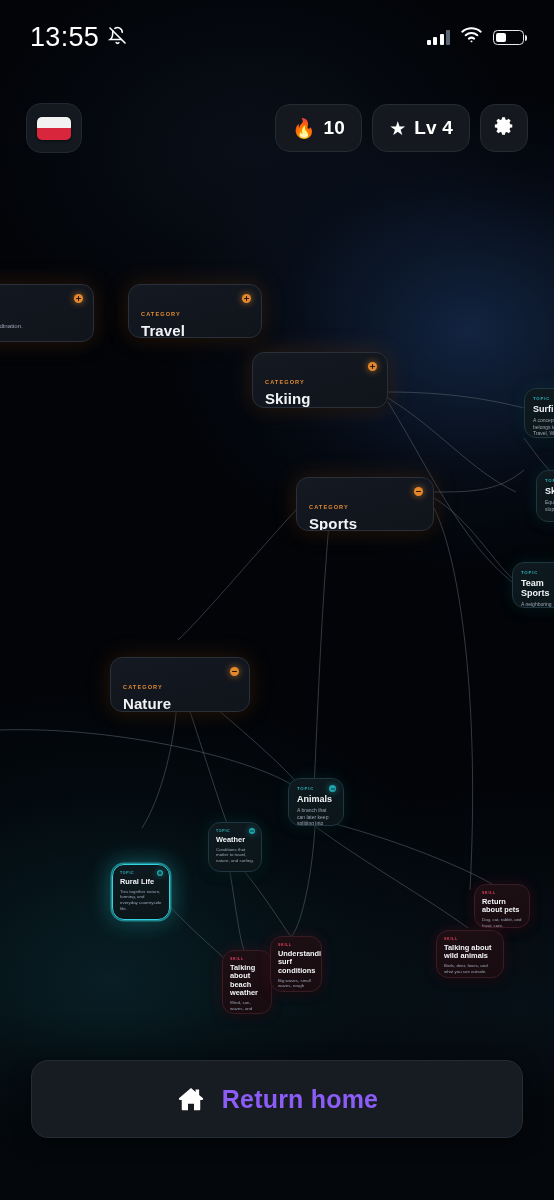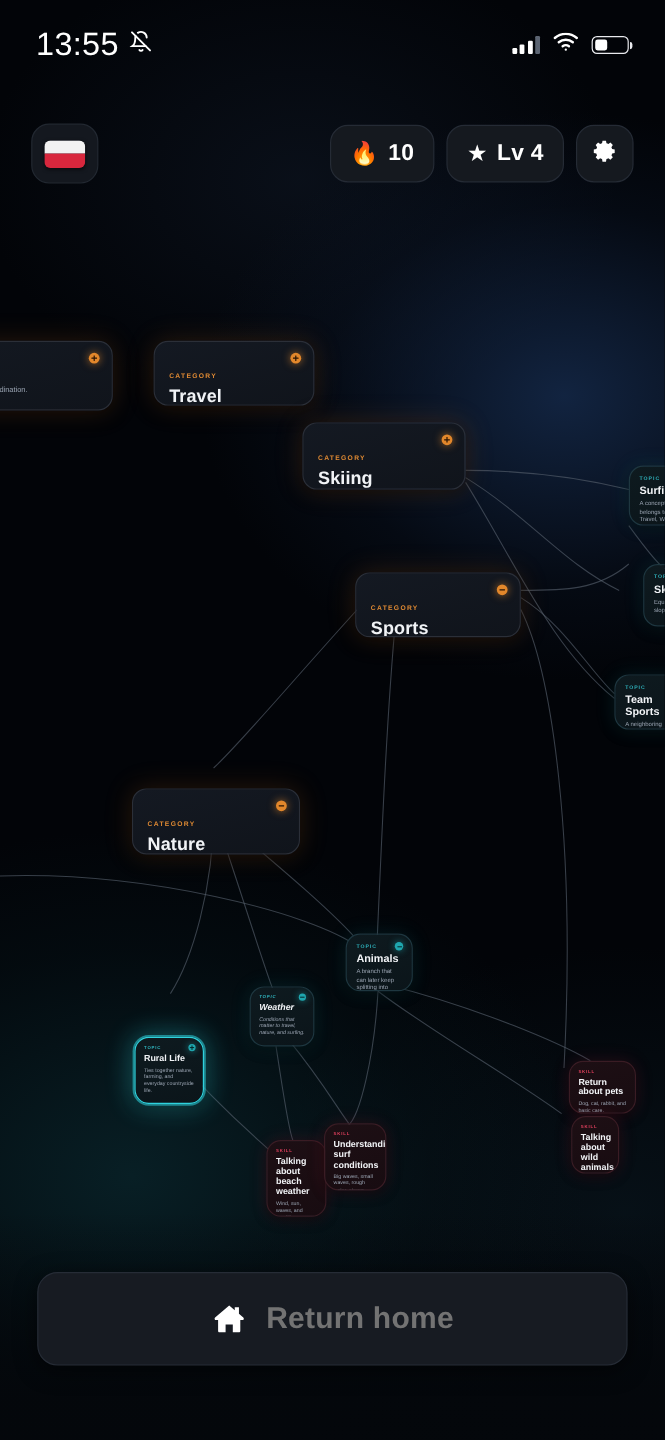--- a/index.html
+++ b/index.html
@@ -143,21 +143,21 @@
   .sz-sm .desc{ font-size:4.4px; }
   .sz-sm .badge{ width:6px; height:6px; top:5px; right:6px; }
 
   
   .home-btn{
     position:absolute; left:31px; bottom:62px; width:492px; height:78px;
     border-radius:17px; background:#171b22; border:1px solid #262c36;
     display:flex; align-items:center; justify-content:center; gap:16px;
     z-index:45; box-shadow:0 4px 18px rgba(0,0,0,.55);
   }
-  .home-btn .lbl{ color:#737373; font-size:25px; font-weight:700; letter-spacing:.2px; }
+  .home-btn .lbl{ color:#8b5cf6; font-size:25px; font-weight:700; letter-spacing:.2px; }
   .home-icon svg{ display:block; }
   .bottom-fade{
     position:absolute; left:0; bottom:0; width:554px; height:190px; z-index:20;
     background:linear-gradient(to top, rgba(4,7,11,.96) 18%, rgba(4,7,11,.55) 58%, rgba(4,7,11,0) 100%);
     pointer-events:none;
   }
 </style>
 </head>
 <body>
 
@@ -342,21 +342,21 @@
       <div class="kicker">TOPIC</div>
       <div class="ttl">Rural Life</div>
       <div class="desc">Ties together nature, farming, and everyday countryside life.</div>
       <span class="badge">
         <svg width="4" height="4" viewBox="0 0 10 10">
             <path d="M1 5h8M5 1v8" stroke="#032023" stroke-width="2" stroke-linecap="round"></path>
           </svg>
       </span>
     </div>
 
-    <div class="node topic sz-sm" style="left:208px; top:822px; width:54px; height:50px;font-style:italic;">
+    <div class="node topic sz-sm" style="left:208px; top:822px; width:54px; height:50px;">
       <div class="kicker">TOPIC</div>
       <div class="ttl">Weather</div>
       <div class="desc">Conditions that matter to travel, nature, and surfing.</div>
       <span class="badge">
         <svg width="4" height="4" viewBox="0 0 10 10">
             <path d="M1 5h8" stroke="#032023" stroke-width="2" stroke-linecap="round"></path>
           </svg>
       </span>
     </div>
 
@@ -371,21 +371,21 @@
       <div class="ttl">Understanding surf conditions</div>
       <div class="desc">Big waves, small waves, rough water, strong wind.</div>
     </div>
 
     <div class="node skill sz-sm" style="left:474px; top:884px; width:56px; height:44px;">
       <div class="kicker">SKILL</div>
       <div class="ttl">Return about pets</div>
       <div class="desc">Dog, cat, rabbit, and basic care.</div>
     </div>
 
-    <div class="node skill sz-sm" style="left:436px; top:930px; width:40px; height:48px;margin-left:40px;">
+    <div class="node skill sz-sm" style="left:436px; top:930px; width:68px; height:48px;">
       <div class="kicker">SKILL</div>
       <div class="ttl">Talking about wild animals</div>
       <div class="desc">Birds, deer, foxes, and what you see outside.</div>
     </div>
 
   </div>
 
   <div class="bottom-fade"></div>
 
   <div class="home-btn">

